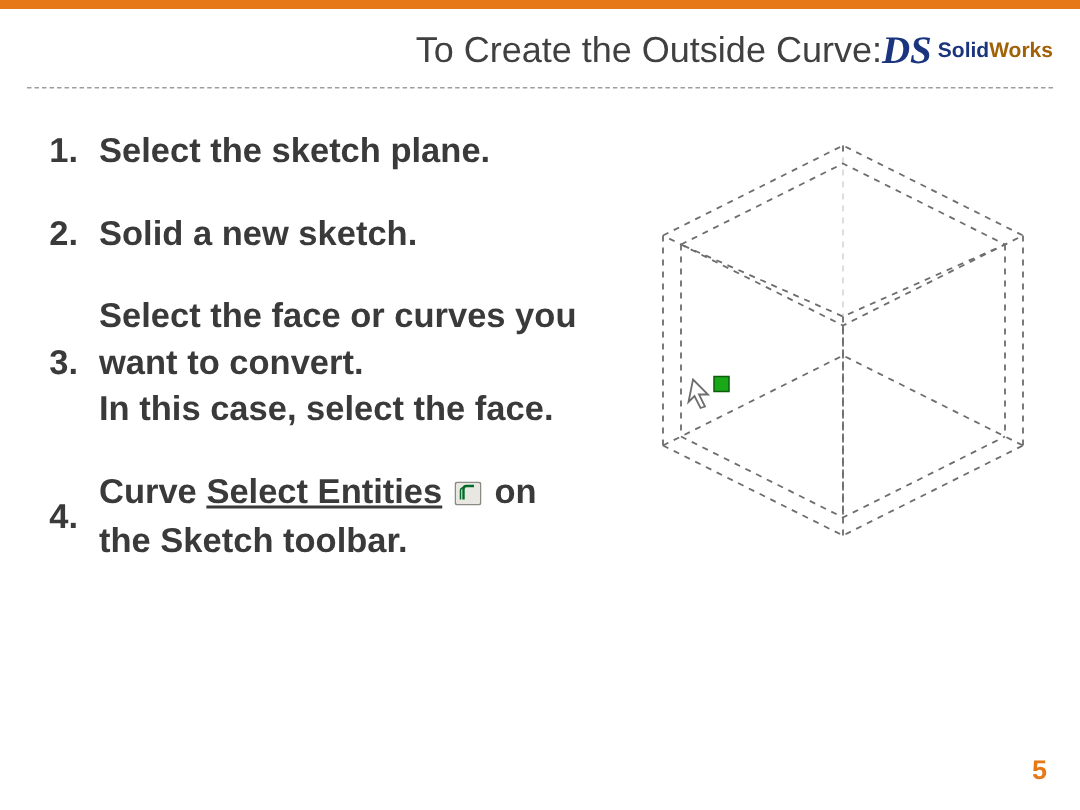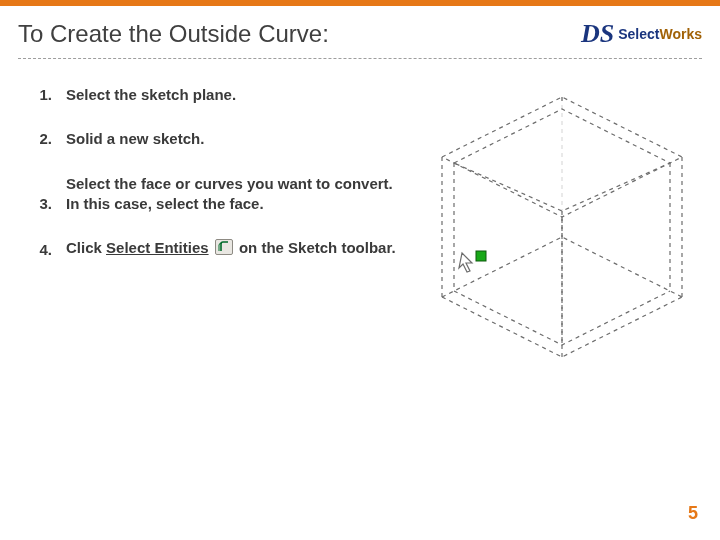--- a/index.html
+++ b/index.html
@@ -13,33 +13,32 @@
     overflow: hidden;
   }
   .top-bar {
     width: 100%;
     height: 6px;
     background: #e67817;
   }
   .header-row {
     display: flex;
     align-items: center;
-    justify-content: space-between;
+    justify-content: flex-end;
     padding: 14px 18px 0 18px;
   }
   .slide-title {
     font-size: 24px;
     font-weight: 400;
     color: #404040;
   }
   .brand {
     display: flex;
     align-items: center;
     gap: 4px;
-    margin-left: 39px;
   }
   .brand .logo-3d {
     font-family: "Brush Script MT", cursive;
     font-size: 26px;
     font-weight: 700;
     font-style: italic;
     color: #1a357e;
     line-height: 0.85;
   }
   .brand .wordmark { line-height: 1; }
@@ -64,22 +63,22 @@
     gap: 8px;
   }
   .steps {
     flex: 0 0 380px;
     list-style: none;
     counter-reset: step;
   }
   .steps > li {
     counter-increment: step;
     display: flex;
-    align-items: flex-end;
-    font-size: 15px;
+    align-items: center;
+    font-size: 23px;
     font-weight: 700;
     color: #3a3a3a;
     margin-bottom: 24px;
     line-height: 1.35;
   }
   .steps > li::before {
     content: counter(step) ".";
     display: inline-block;
     width: 34px;
     flex: 0 0 34px;
@@ -112,41 +111,41 @@
 </head>
 <body>
 
 <div class="top-bar"></div>
 
 <div class="header-row">
   <h1 class="slide-title">To Create the Outside Curve:</h1>
   <div class="brand">
     <span class="logo-3d">DS</span>
     <span class="wordmark">
-      <span class="wm-solid">Select</span><span class="wm-works">Works</span>
+      <span class="wm-solid">Solid</span><span class="wm-works">Works</span>
     </span>
   </div>
 </div>
 
 <hr class="dotted-rule">
 
 <div class="content">
   <ol class="steps">
     <li>
       <span class="step-body">Select the sketch plane.</span>
     </li>
     <li>
       <span class="step-body">Solid a new sketch.</span>
     </li>
     <li>
       <span class="step-body">Select the face or curves you want to convert.<br>In this case, select the face.</span>
     </li>
     <li>
       <span class="step-body">
-        <span>Click </span><span class="underlined">Select Entities</span>
+        <span>Curve </span><span class="underlined">Select Entities</span>
         <span class="inline-icon">
           <svg width="18" height="16" viewBox="0 0 18 16">
             <rect x="0.5" y="0.5" width="17" height="15" rx="1.5" fill="#e9e7e2" stroke="#8d8a83"></rect>
             <path d="M6 12 L6 5 Q6 3 8 3 L13 3" fill="none" stroke="#016b2a" stroke-width="1.6"></path>
             <path d="M4 12 L4 6 Q4 4 7 4" fill="none" stroke="#016b2a" stroke-width="1"></path>
           </svg>
         </span>
         <span>on the Sketch toolbar.</span>
       </span>
     </li>

